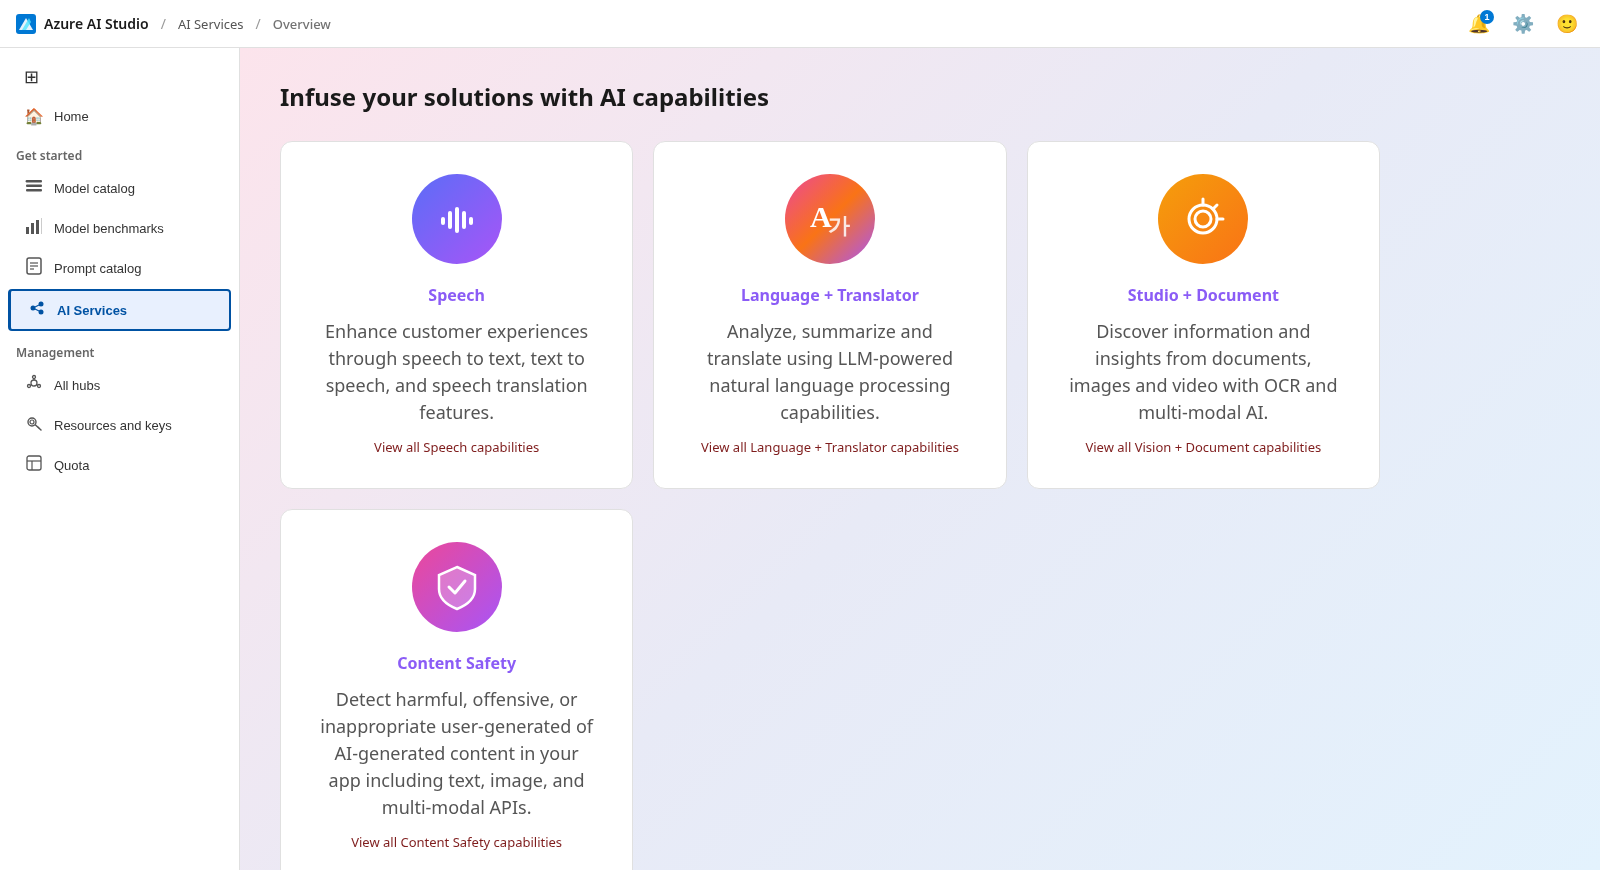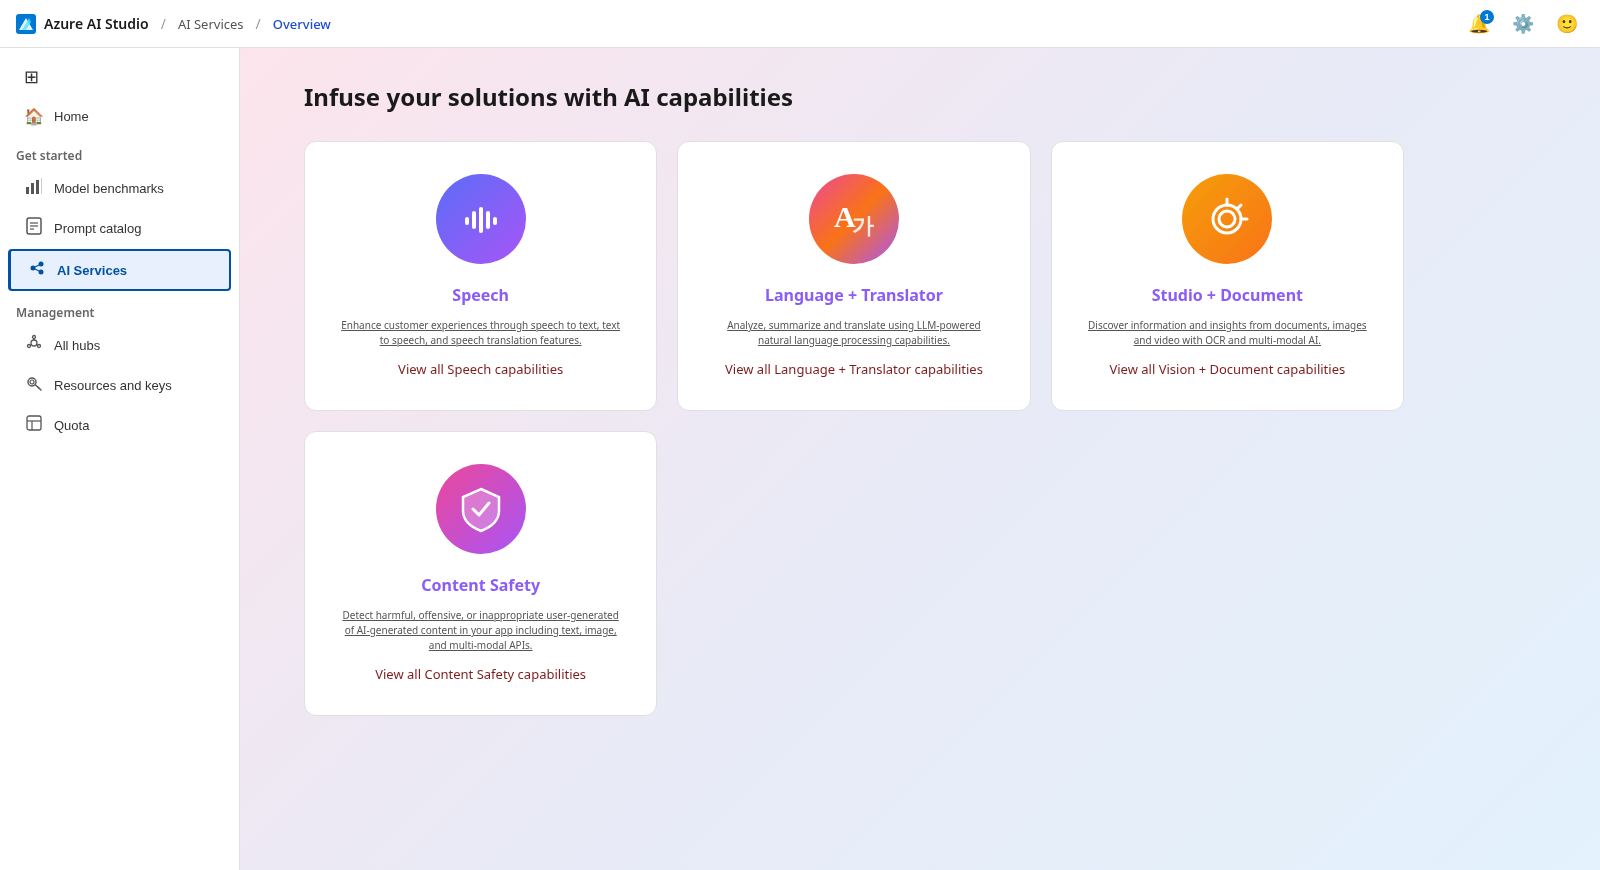--- a/index.html
+++ b/index.html
@@ -21,21 +21,21 @@
       display: flex;
       align-items: center;
       gap: 8px;
       font-weight: 600;
       font-size: 14px;
       color: #1a1a1a;
     }
     .topbar-logo svg { width: 20px; height: 20px; }
     .breadcrumb-sep { color: #999; margin: 0 4px; }
     .breadcrumb-item { color: #555; font-size: 13px; cursor: pointer; }
-    .breadcrumb-item.active { color: #1d4ed8; font-weight: 500; }
+    .breadcrumb-item.active { color: #737373; font-weight: 500; }
     .topbar-right {
       margin-left: auto;
       display: flex;
       align-items: center;
       gap: 12px;
     }
     .topbar-icon-btn {
       width: 32px; height: 32px;
       border: none; background: none; cursor: pointer;
       display: flex; align-items: center; justify-content: center;
@@ -113,21 +113,21 @@
       font-weight: 600;
       border: 2px solid #0052a3;
       border-left: 3px solid #0052a3;
     }
     .sidebar-icon { font-size: 16px; width: 20px; text-align: center; flex-shrink: 0; }
 
     
     .content {
       flex: 1;
       overflow-y: auto;
-      padding: 32px 64px;
+      padding: 32px 40px;
       background: linear-gradient(135deg, #fce4ec 0%, #e8eaf6 50%, #e3f2fd 100%);
     }
     .page-title {
       font-size: 24px;
       font-weight: 700;
       color: #1a1a1a;
       margin-bottom: 28px;
     }
 
     
@@ -168,25 +168,24 @@
     }
     .card-icon-circle.safety {
       background: linear-gradient(135deg, #ec4899 0%, #a855f7 100%);
     }
     .card-title {
       font-size: 16px;
       font-weight: 700;
       color: #8b5cf6;
     }
     .card-desc {
-      font-size: 10px;
+      font-size: 18px;
       color: #555;
       line-height: 1.5;
       max-width: 280px;
-      text-decoration: underline;
     }
     .card-link {
       font-size: 13px;
       color: #7f1d1d;
       cursor: pointer;
       text-decoration: none;
     }
 
     
     .cards-grid-row2 {
@@ -234,20 +233,31 @@
       <span style="font-size:18px;">⊞</span>
     </button>
 
     <button class="sidebar-item">
       <span class="sidebar-icon">🏠</span>
       <span>Home</span>
     </button>
 
     <div class="sidebar-section-label">Get started</div>
 
+    <button class="sidebar-item">
+      <span class="sidebar-icon">
+        <svg width="18" height="18" viewBox="0 0 18 18" fill="none" xmlns="http://www.w3.org/2000/svg">
+            <rect x="1" y="3" width="16" height="2.5" rx="1" fill="#555"></rect>
+            <rect x="1" y="7.5" width="16" height="2.5" rx="1" fill="#555"></rect>
+            <rect x="1" y="12" width="16" height="2.5" rx="1" fill="#555"></rect>
+            <circle cx="1.5" cy="4.25" r="1" fill="#555"></circle>
+          </svg>
+      </span>
+      <span>Model catalog</span>
+    </button>
 
     <button class="sidebar-item">
       <span class="sidebar-icon">
         <svg width="18" height="18" viewBox="0 0 18 18" fill="none">
             <rect x="1" y="10" width="3" height="7" fill="#555"></rect>
             <rect x="6" y="6" width="3" height="11" fill="#555"></rect>
             <rect x="11" y="3" width="3" height="14" fill="#555"></rect>
             <rect x="16" y="1" width="1" height="16" fill="#555" opacity="0.3"></rect>
           </svg>
       </span>

